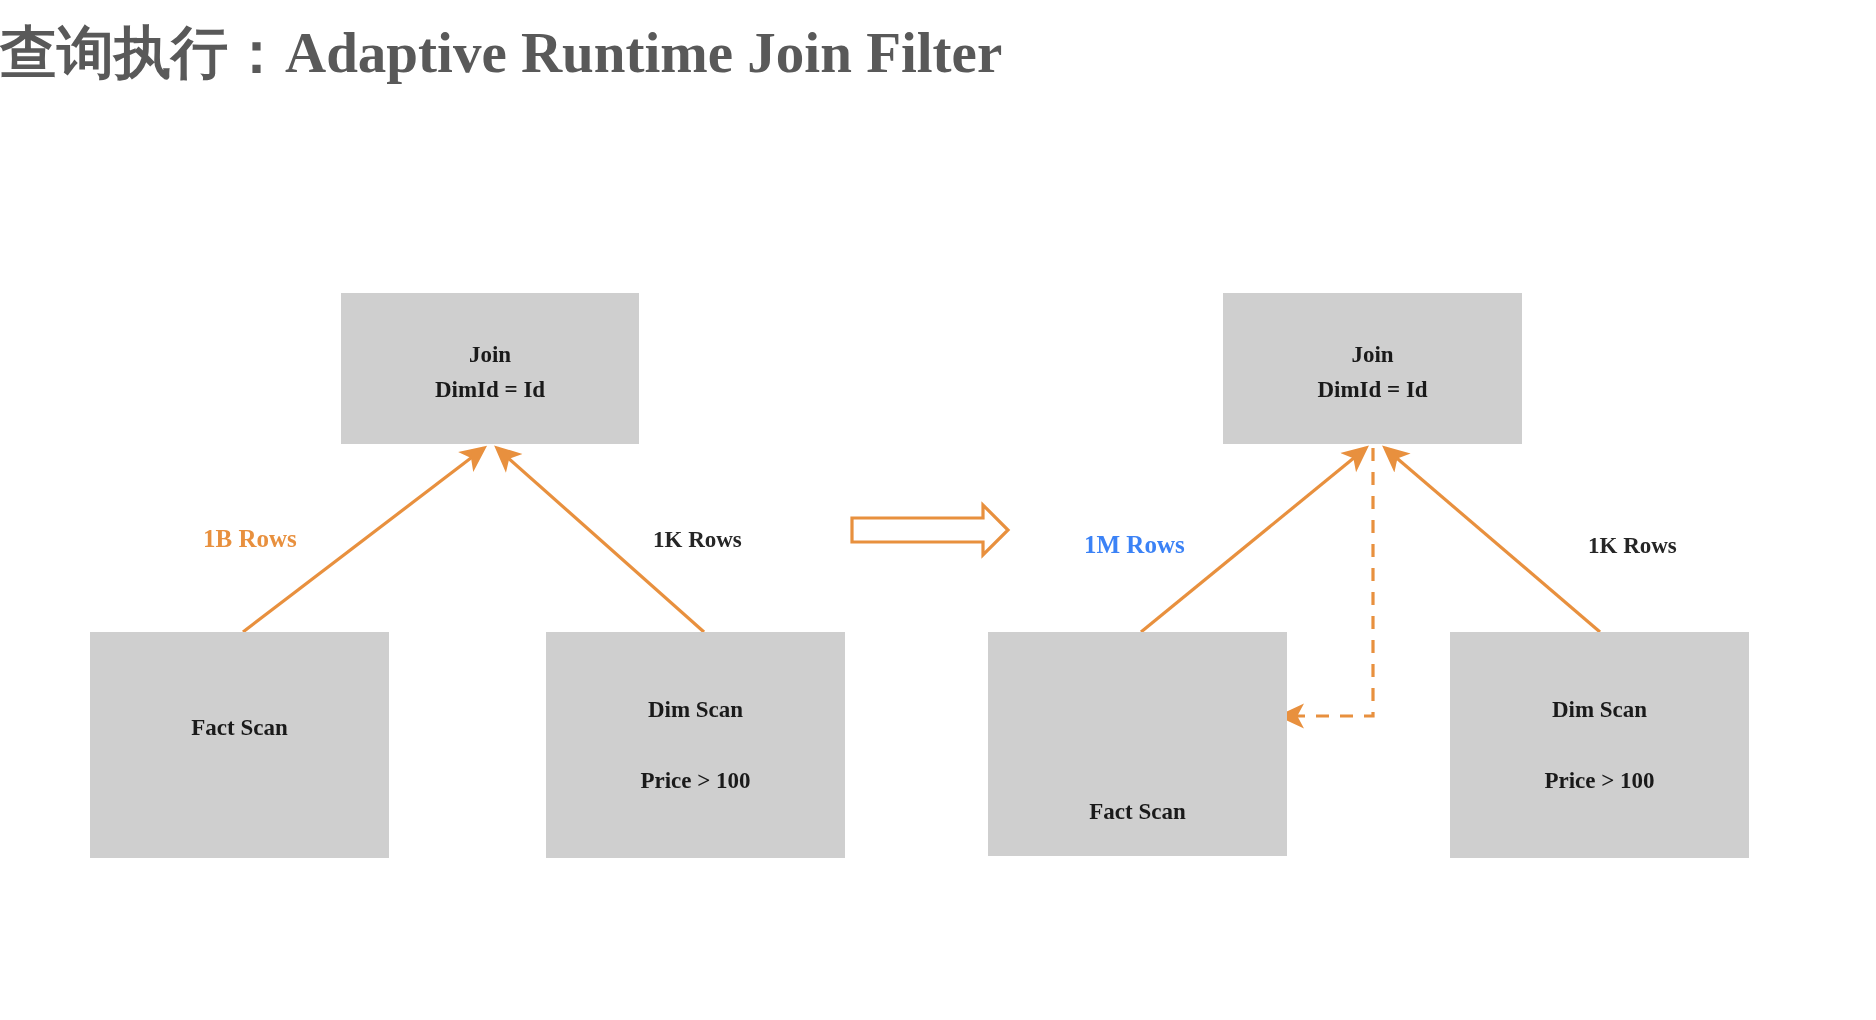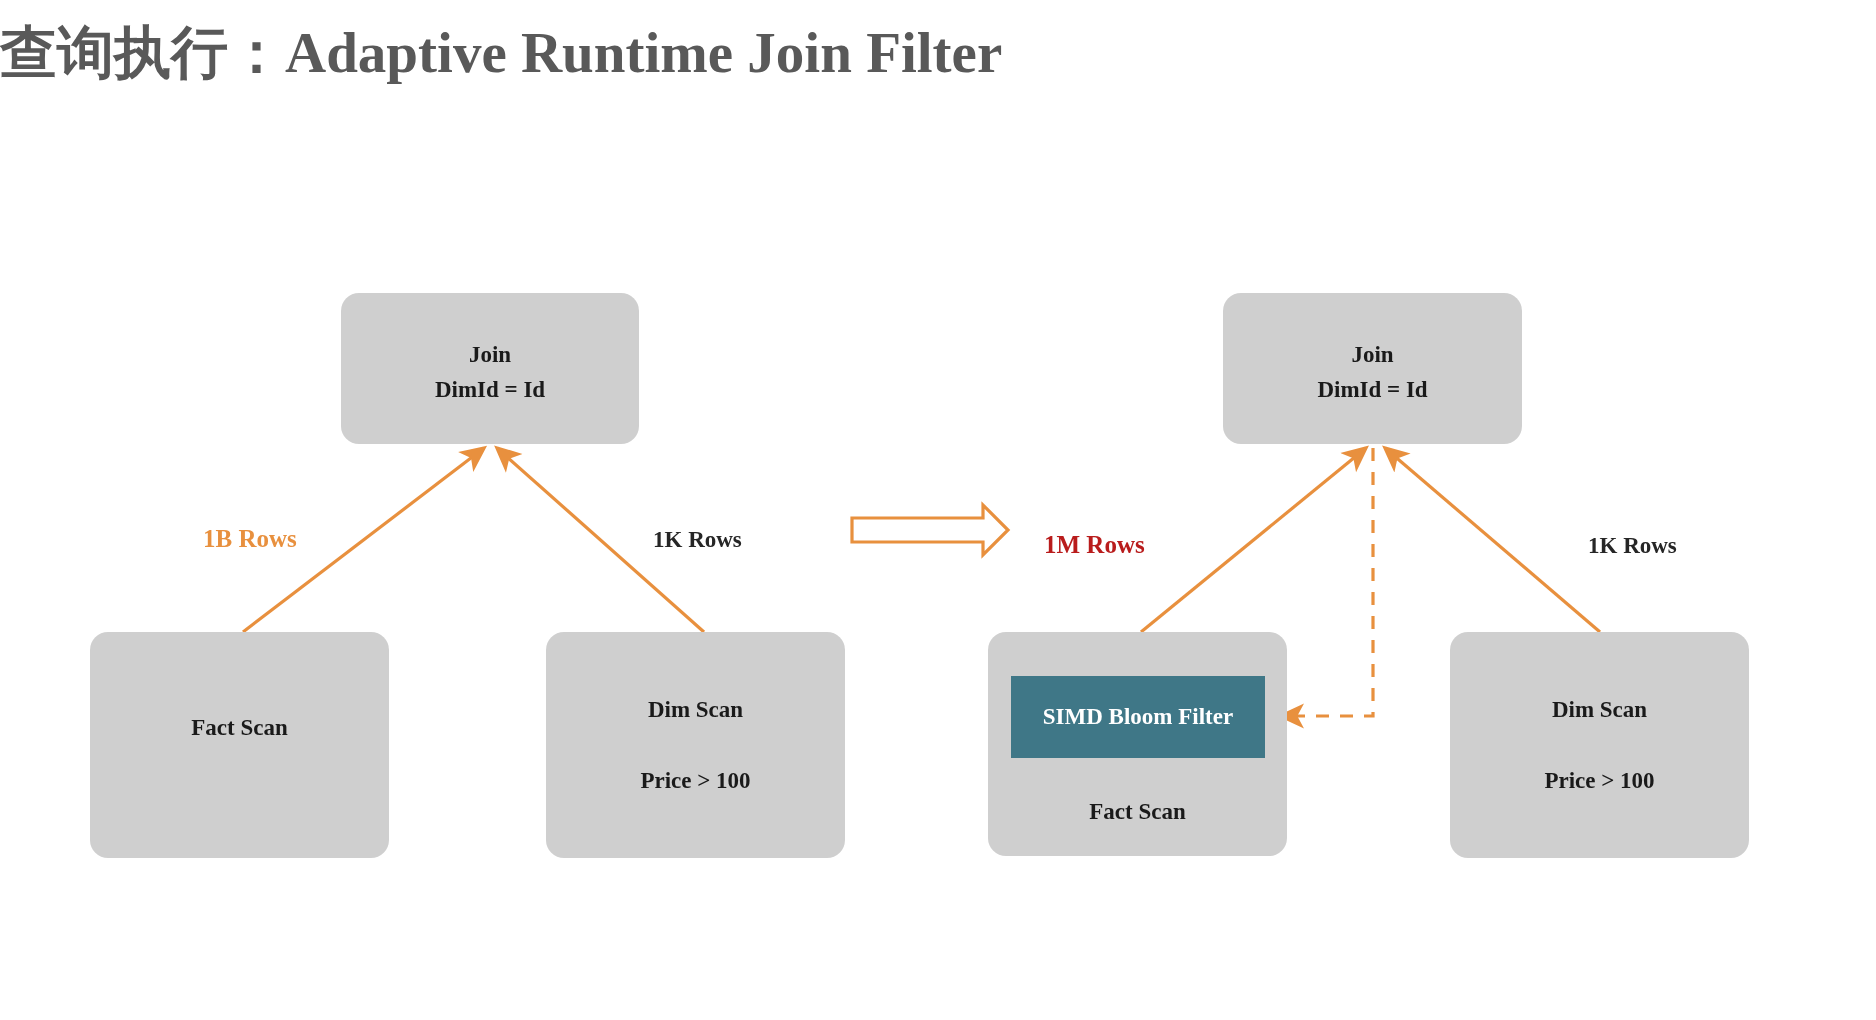--- a/index.html
+++ b/index.html
@@ -52,21 +52,20 @@
   }
   .sql-block div { white-space: nowrap; }
 
   
   .node {
     position: absolute;
     background: #cfcfcf;
     color: #1a1a1a;
     font-weight: bold;
     box-sizing: border-box;
-    border-radius: 18px;
   }
   .node .lines {
     position: absolute;
     left: 0; right: 0;
     text-align: center;
     font-size: 23px;
     line-height: 35px;
   }
 
   
@@ -111,21 +110,21 @@
 
   
   .edge-label {
     position: absolute;
     font-weight: bold;
     font-size: 25px;
     white-space: nowrap;
   }
   #lbl-1b { left: 203px;  top: 525px; color: #E8903E; }
   #lbl-1k-left { left: 653px; top: 527px; color: #262626; font-size: 23px; }
-  #lbl-1m { left: 1044px; top: 531px; color: #b91c1c; }
+  #lbl-1m { left: 1084px; top: 531px; color: #3b82f6; }
   #lbl-1k-right { left: 1588px; top: 533px; color: #262626; font-size: 23px; }
 
   
   #edges {
     position: absolute;
     left: 0; top: 0;
     width: 1876px;
     height: 1020px;
     pointer-events: none;
   }
@@ -218,23 +217,20 @@
       <div>DimId = Id</div>
     </div>
   </div>
 
   <div class="node" id="factscan-right">
     <div class="lines">
       <div>Fact Scan</div>
     </div>
   </div>
 
-  <div id="bloom-filter">
-    <span>SIMD Bloom Filter</span>
-  </div>
 
   <div class="node" id="dimscan-right">
     <div class="lines">
       <div>Dim Scan</div>
       <span class="gap"></span>
       <div>Price &gt; 100</div>
     </div>
   </div>
 
   <div class="edge-label" id="lbl-1m">1M Rows</div>

